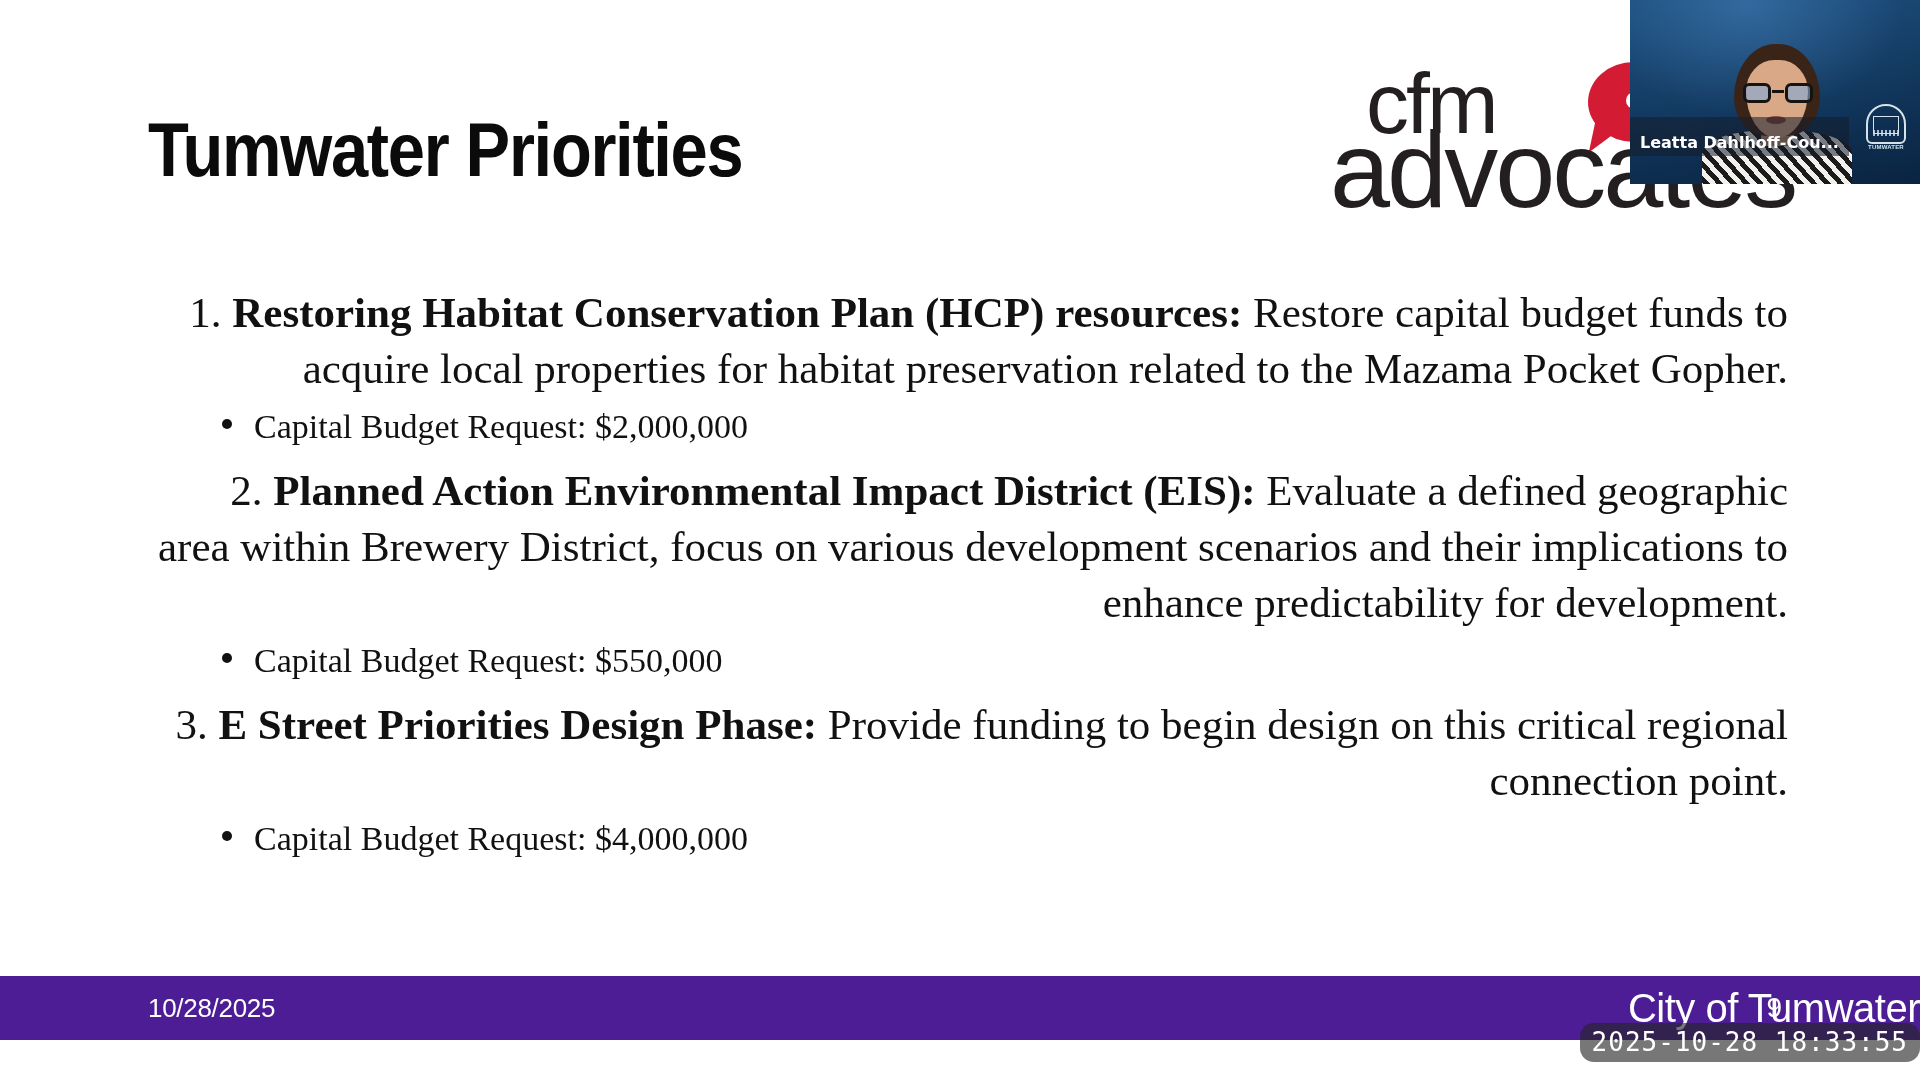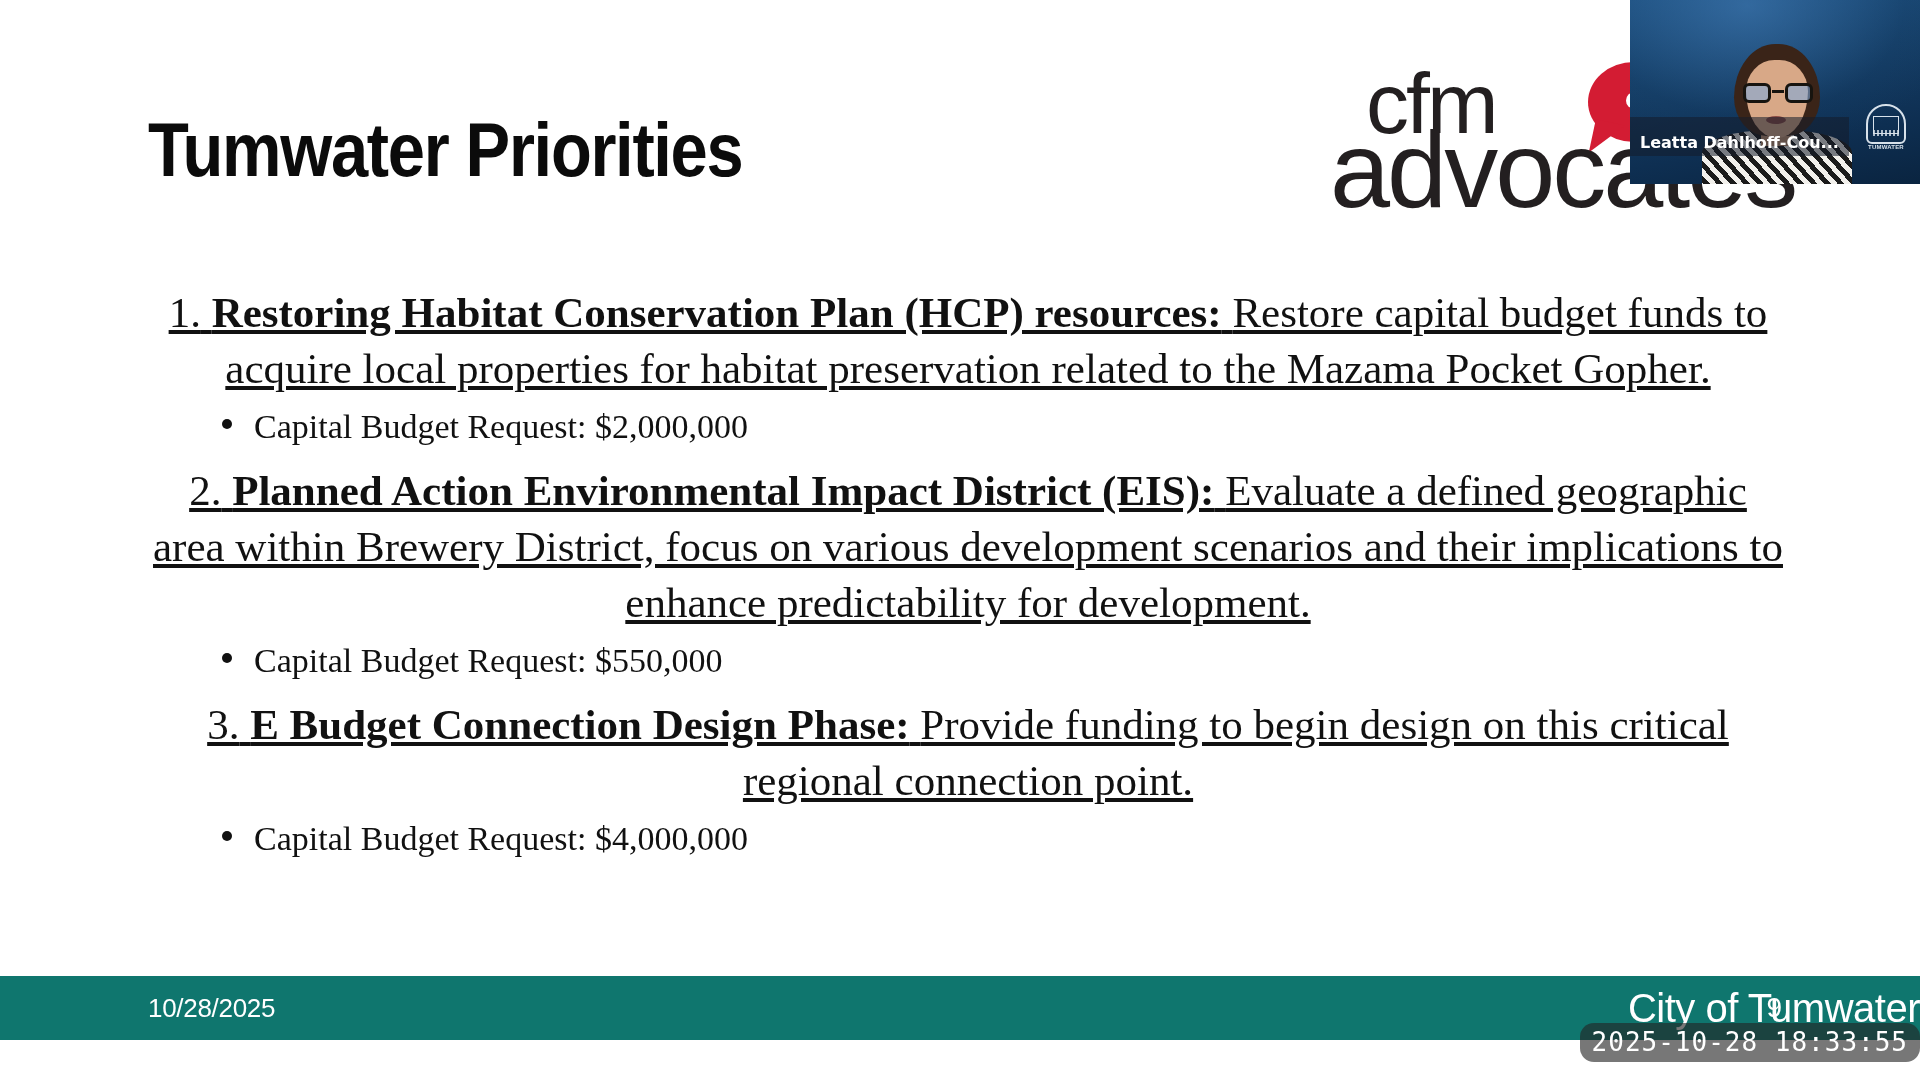--- a/index.html
+++ b/index.html
@@ -104,22 +104,21 @@
     font-family: "Liberation Serif", serif;
     color: #111111;
   }
 
   .item {
     margin-bottom: 4px;
   }
   .item-para {
     font-size: 43px;
     line-height: 56px;
-    text-align: center;
-    text-decoration: underline;
+    text-align: right;
   }
   .item-para .lead {
     font-weight: 700;
   }
   .sub-bullet {
     display: flex;
     align-items: baseline;
     margin-top: 8px;
     margin-bottom: 14px;
     padding-left: 74px;
@@ -137,21 +136,21 @@
     top: -9px;
   }
 
   
   #footer {
     position: absolute;
     left: 0;
     bottom: 40px;
     width: 1920px;
     height: 64px;
-    background: #0f766e;
+    background: #4c1d95;
     color: #ffffff;
   }
   #footer-date {
     position: absolute;
     left: 148px;
     top: 50%;
     transform: translateY(-50%);
     font-family: "Liberation Sans Narrow", "Liberation Sans", sans-serif;
     font-size: 26px;
     letter-spacing: -0.3px;
@@ -382,21 +381,21 @@
       </p>
       <div class="sub-bullet">
         <span class="dot"></span>
         <span>Capital Budget Request: $550,000</span>
       </div>
     </div>
 
     <div class="item">
       <p class="item-para">
         <span>3.</span>
-        <span class="lead">E Budget Connection Design Phase:</span>
+        <span class="lead">E Street Priorities Design Phase:</span>
         <span>Provide funding to begin design on this critical regional connection point.</span>
       </p>
       <div class="sub-bullet">
         <span class="dot"></span>
         <span>Capital Budget Request: $4,000,000</span>
       </div>
     </div>
 
   </div>
 

